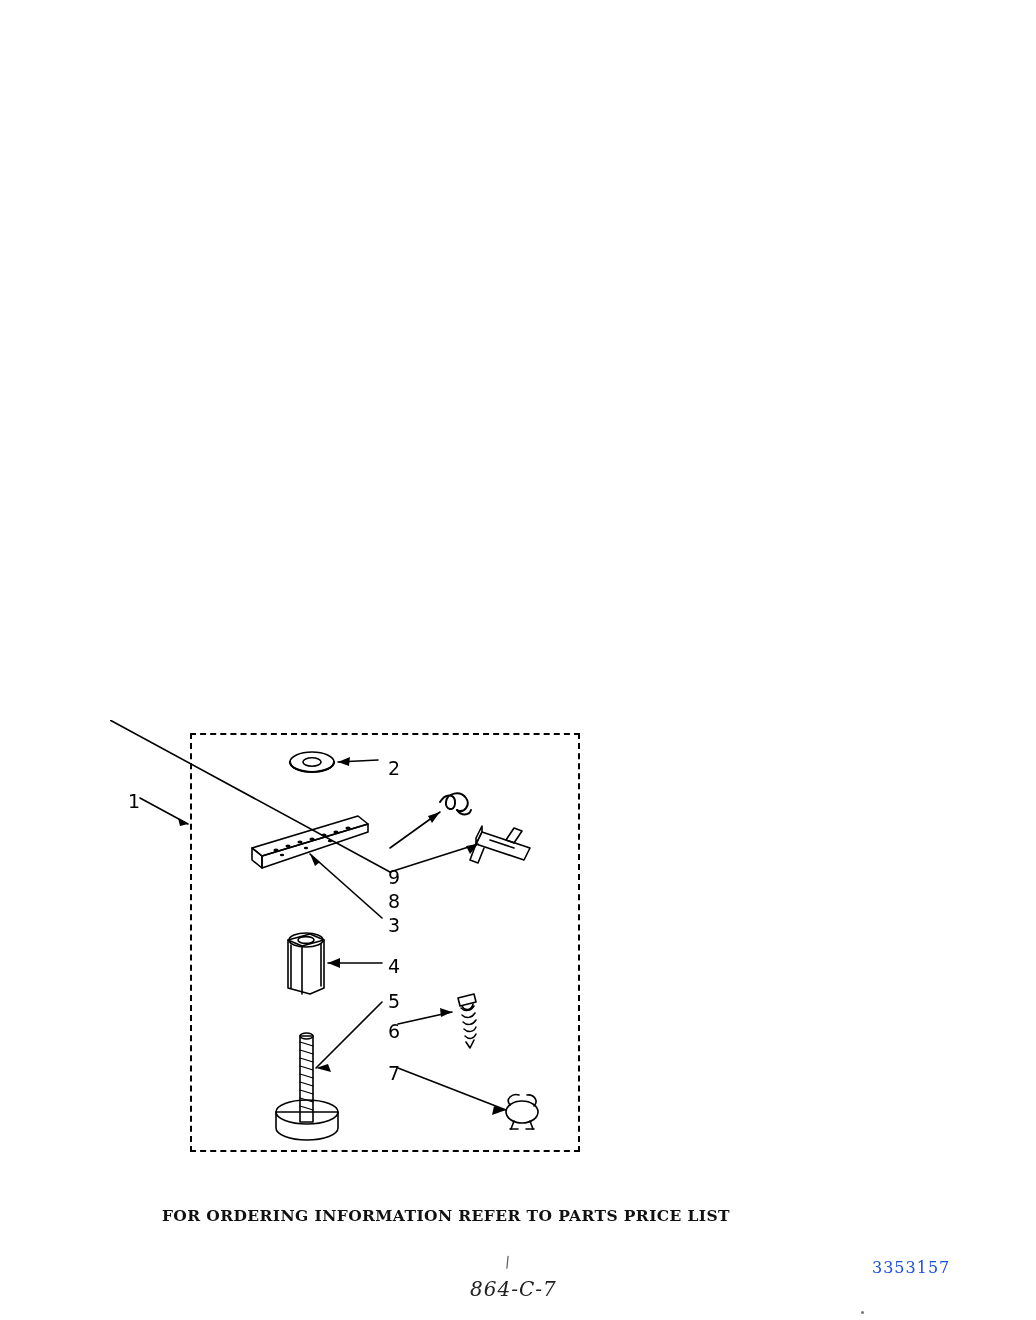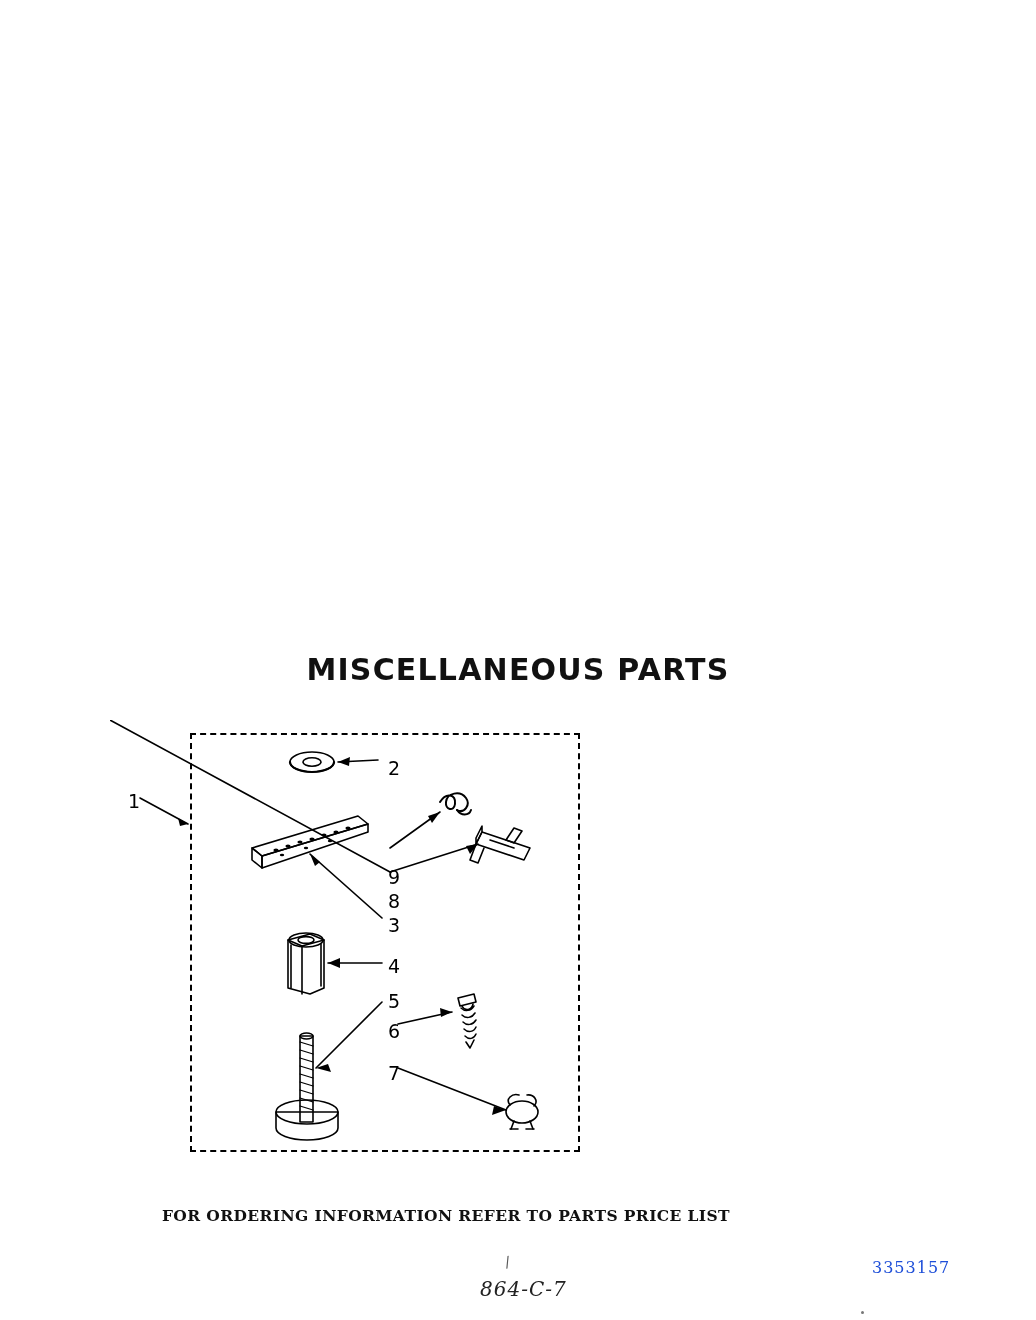--- a/index.html
+++ b/index.html
@@ -81,42 +81,41 @@
     position: absolute;
     left: 505px;
     top: 1253px;
     font-family: "DejaVu Serif", serif;
     font-size: 15px;
     color: #555;
     transform: rotate(-12deg);
   }
   .sheetcode {
     position: absolute;
-    left: 480px;
+    left: 470px;
     top: 1277px;
     font-family: "DejaVu Serif", serif;
     font-style: italic;
     font-size: 20px;
     color: #222;
     letter-spacing: 1px;
   }
   .speck {
     position: absolute;
     width: 3px;
     height: 3px;
     background: #777;
     border-radius: 50%;
   }
 </style>
 </head>
 <body>
 
 <div id="page">
 
-  <div class="title">MISCELLANEOUS PARTS</div>
 
   <div class="frame"></div>
 
   <svg class="diagram-svg" viewBox="0 0 500 450" xmlns="http://www.w3.org/2000/svg">
     <g fill="none" stroke="#000" stroke-width="1.6" stroke-linecap="round" stroke-linejoin="round">
 
       <g>
         <line x1="30" y1="78" x2="78" y2="104"></line>
         <polygon points="78,104 68,98 70,106" fill="#000" stroke="none"></polygon>
       </g>

